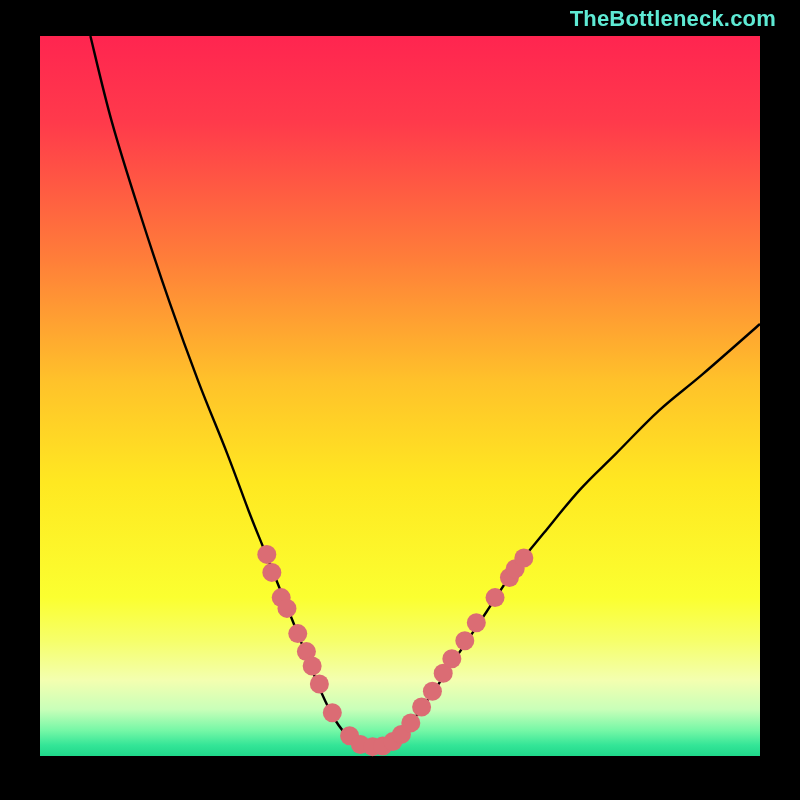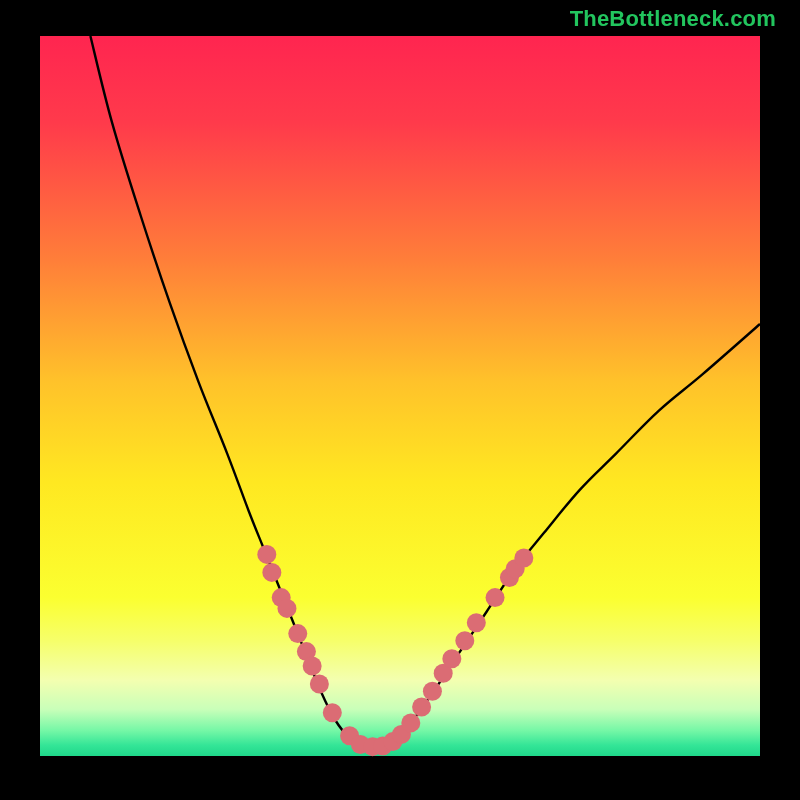--- a/index.html
+++ b/index.html
@@ -30,21 +30,21 @@
     width: 100%;
     height: 100%;
   }
   .watermark {
     position: absolute;
     top: 6px;
     right: 24px;
     font-family: Arial, Helvetica, sans-serif;
     font-size: 22px;
     font-weight: 600;
-    color: #22c55e;
+    color: #5eead4;
     letter-spacing: 0.2px;
     user-select: none;
   }
   svg.curve {
     position: absolute;
     left: 0;
     top: 0;
     width: 720px;
     height: 720px;
     overflow: visible;

